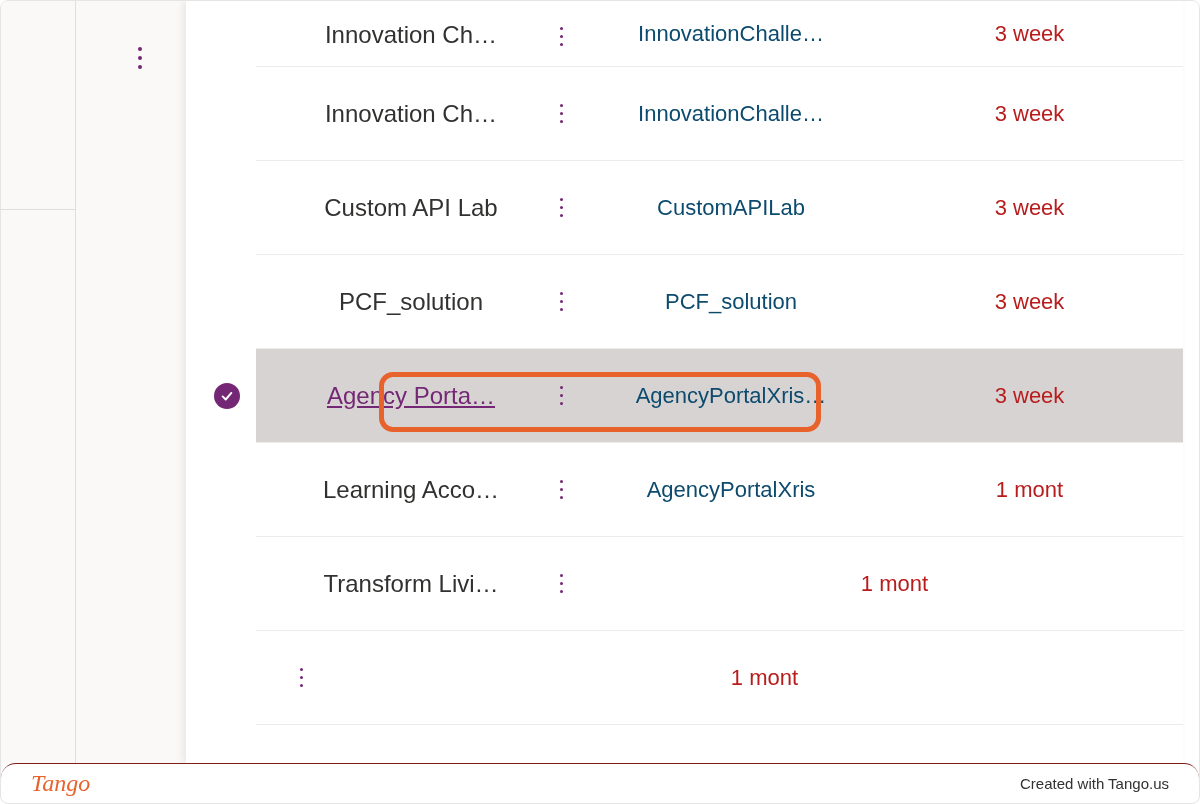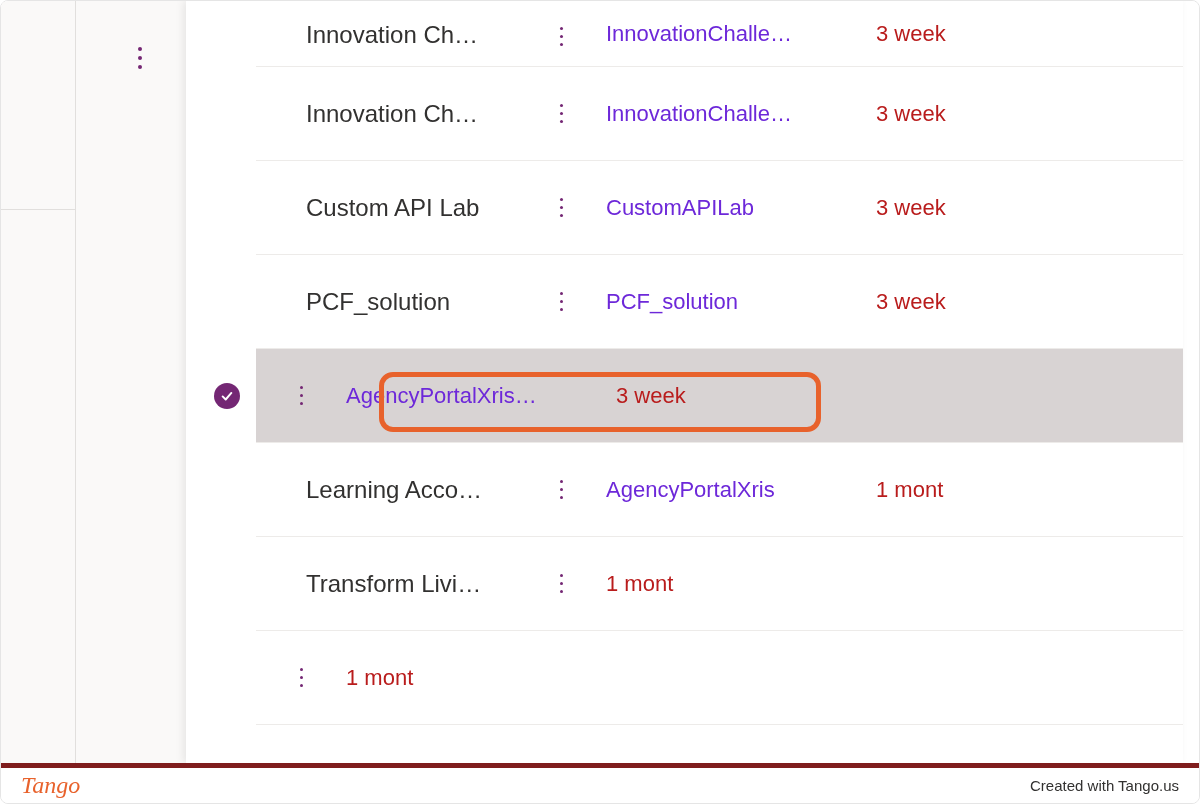--- a/index.html
+++ b/index.html
@@ -70,20 +70,21 @@
     }
     .content-panel {
       position: absolute;
       left: 185px;
       top: 0;
       right: 16px;
       height: 100%;
       background: #fff;
       box-shadow: -3px 0 8px rgba(0,0,0,0.08);
       overflow: hidden;
+      text-align: center;
     }
     .table-container {
       position: absolute;
       left: 70px;
       top: 0;
       right: 0;
       bottom: 0;
     }
     .table-row {
       display: flex;
@@ -152,21 +153,21 @@
     }
     .row-kebab .dot {
       width: 3px;
       height: 3px;
       border-radius: 50%;
       background: #742774;
     }
     .col-internal {
       width: 270px;
       font-size: 22px;
-      color: #6d28d9;
+      color: #0c4a6e;
       white-space: nowrap;
       overflow: hidden;
       text-overflow: ellipsis;
       padding-right: 20px;
     }
     .col-time {
       flex: 1;
       font-size: 22px;
       color: #b91c1c;
       white-space: nowrap;
@@ -179,26 +180,27 @@
       pointer-events: none;
       z-index: 10;
     }
     .footer {
       position: absolute;
       bottom: 0;
       left: 0;
       right: 0;
       height: 40px;
       background: #fff;
-      border-top: 5px solid #7f1d1d;
+      border-top: 1px solid #7f1d1d;
       display: flex;
       align-items: center;
       justify-content: space-between;
-      padding: 0 20px;
+      padding: 0 30px;
       font-size: 15px;
+      border-radius: 15px;
     }
     .tango-logo {
       font-family: "Brush Script MT", cursive;
       font-size: 24px;
       color: #e8622c;
       font-style: italic;
     }
     .footer-right {
       color: #323130;
       font-size: 15px;
@@ -284,20 +286,21 @@
           <div class="col-time">3 week</div>
         </div>
         <div class="table-row selected">
           <div class="row-checkbox-col">
             <div class="checkmark-circle">
               <svg viewBox="0 0 16 16">
                 <path d="M3 8.5 L6.5 12 L13 4.5" stroke="#fff" stroke-width="2.2" fill="none" stroke-linecap="round" stroke-linejoin="round"></path>
               </svg>
             </div>
           </div>
+          <div class="col-name">Agency Porta…</div>
           <div class="col-kebab">
             <div class="row-kebab">
               <span class="dot"></span>
               <span class="dot"></span>
               <span class="dot"></span>
             </div>
           </div>
           <div class="col-internal">AgencyPortalXris…</div>
           <div class="col-time">3 week</div>
         </div>

